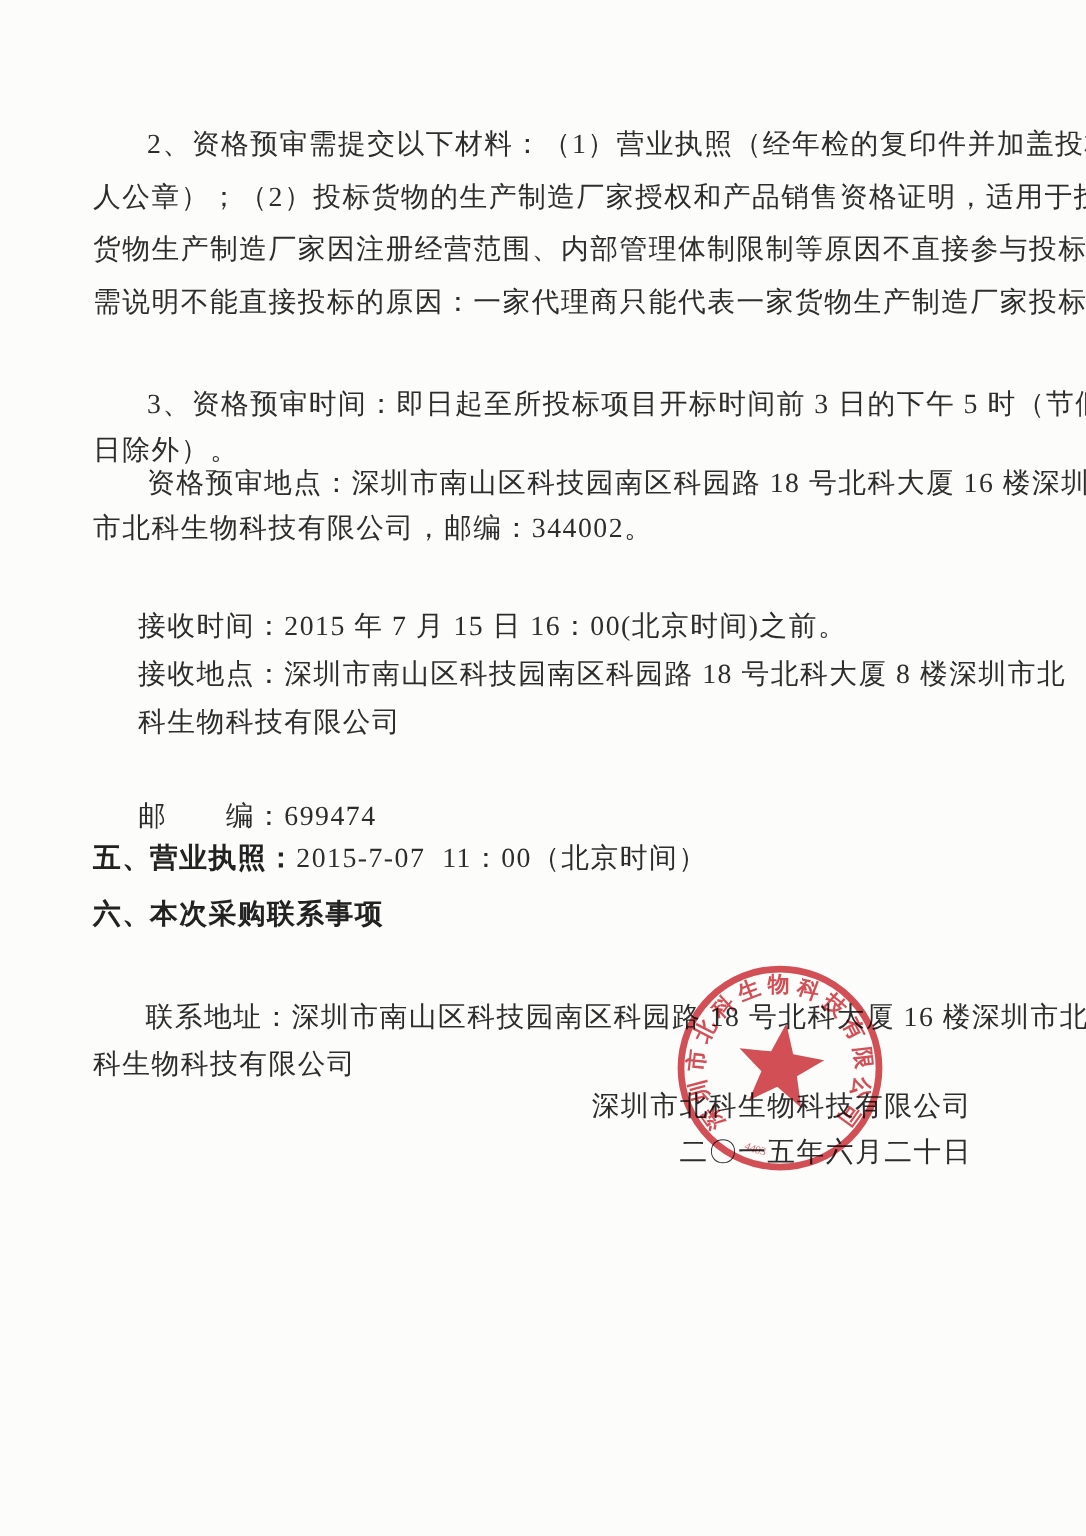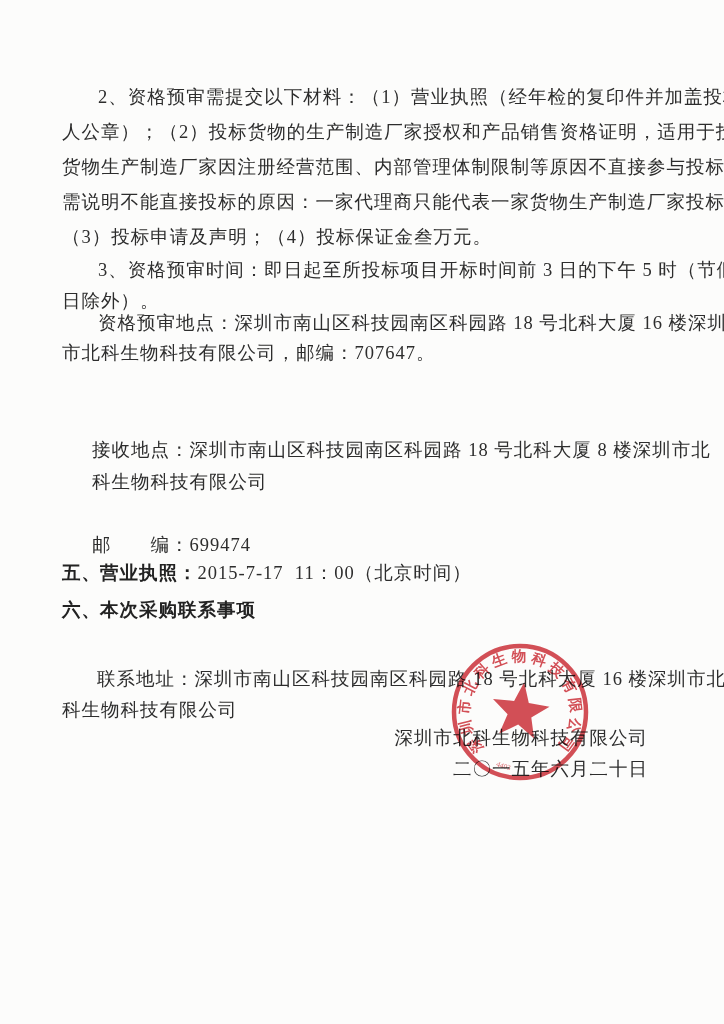--- a/index.html
+++ b/index.html
@@ -33,34 +33,34 @@
 </style>
 </head>
 <body>
 
 <div class="page">
 
   <div class="ln" style="top:88px;left:98px">2、资格预审需提交以下材料：（1）营业执照（经年检的复印件并加盖投标</div>
   <div class="ln" style="top:123px;left:62px">人公章）；（2）投标货物的生产制造厂家授权和产品销售资格证明，适用于投标</div>
   <div class="ln" style="top:158px;left:62px">货物生产制造厂家因注册经营范围、内部管理体制限制等原因不直接参与投标，</div>
   <div class="ln" style="top:193px;left:62px">需说明不能直接投标的原因：一家代理商只能代表一家货物生产制造厂家投标；</div>
-  <div class="ln" style="top:228px;left:62px">（3）投标申请及声明；（4）投标保证金叁万元。</div>
 
   <div class="ln" style="top:261px;left:98px">3、资格预审时间：即日起至所投标项目开标时间前 3 日的下午 5 时（节假</div>
   <div class="ln" style="top:292px;left:62px">日除外）。</div>
 
   <div class="ln" style="top:314px;left:98px">资格预审地点：深圳市南山区科技园南区科园路 18 号北科大厦 16 楼深圳</div>
-  <div class="ln" style="top:344px;left:62px">市北科生物科技有限公司，邮编：707647。</div>
+  <div class="ln" style="top:344px;left:62px">市北科生物科技有限公司，邮编：344002。</div>
 
 
+  <div class="ln" style="top:409px;left:92px">接收时间：2015 年 7 月 15 日 16：00(北京时间)之前。</div>
   <div class="ln" style="top:441px;left:92px">接收地点：深圳市南山区科技园南区科园路 18 号北科大厦 8 楼深圳市北</div>
   <div class="ln" style="top:473px;left:92px">科生物科技有限公司</div>
   <div class="ln" style="top:536px;left:92px">邮　　编：699474</div>
 
-  <div class="ln" style="top:564px;left:62px"><span class="num bold">五、</span><span class="bold">营业执照：</span><span>2015-7-17  11：00（北京时间）</span></div>
+  <div class="ln" style="top:564px;left:62px"><span class="num bold">五、</span><span class="bold">营业执照：</span><span>2015-7-07  11：00（北京时间）</span></div>
 
   <div class="ln" style="top:601px;left:62px"><span class="num bold">六、</span><span class="bold">本次采购联系事项</span></div>
 
   <div class="ln" style="top:670px;left:97px">联系地址：深圳市南山区科技园南区科园路 18 号北科大厦 16 楼深圳市北</div>
   <div class="ln" style="top:701px;left:62px">科生物科技有限公司</div>
 
   <div class="ln right" style="top:729px">深圳市北科生物科技有限公司</div>
   <div class="ln right" style="top:760px">二〇一五年六月二十日</div>
 
   <div class="seal">

